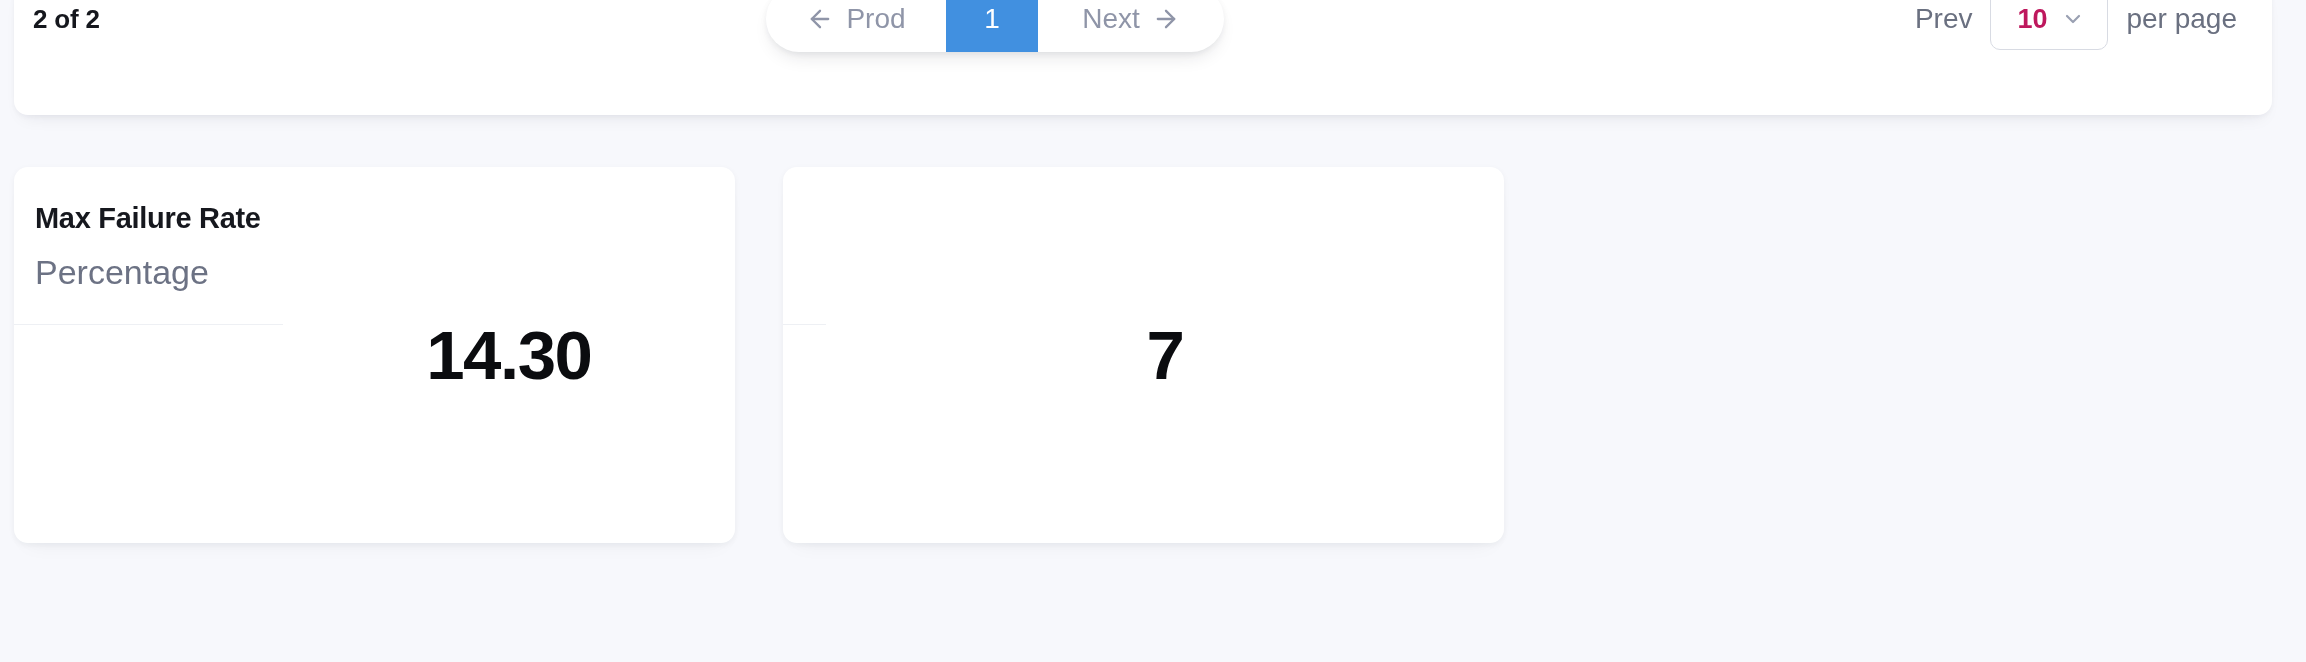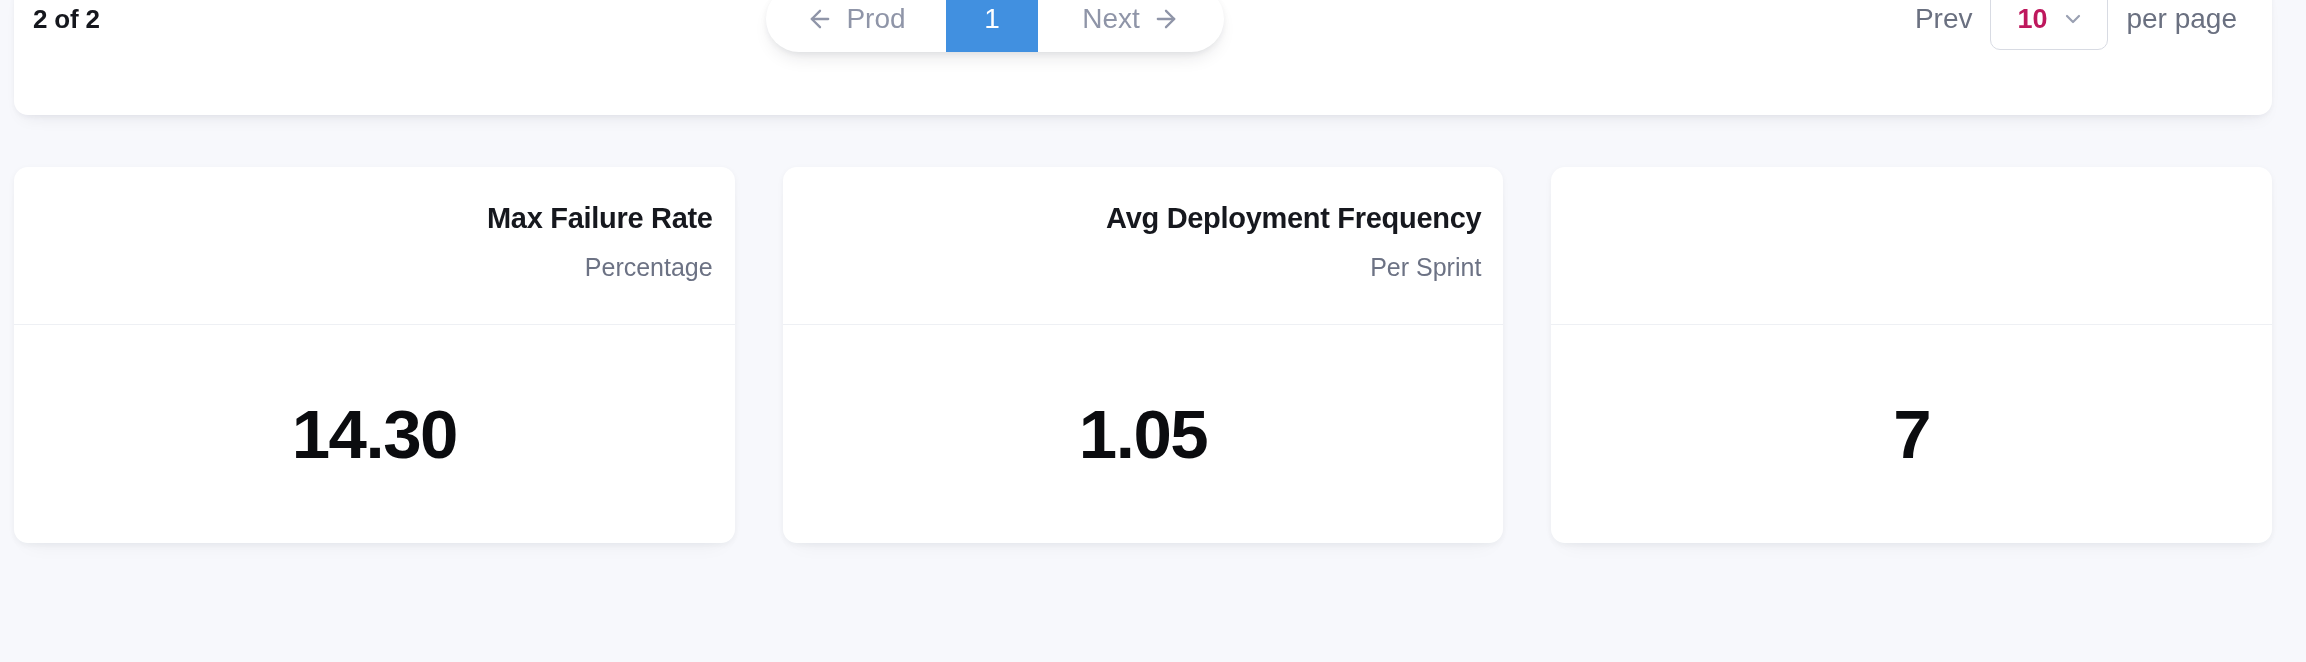--- a/index.html
+++ b/index.html
@@ -95,35 +95,35 @@
     position: absolute;
     left: 14px; top: 167px;
     width: 2258px;
     display: flex; gap: 48px;
   }
   .card {
     width: 721px; height: 376px;
     background: #ffffff;
     border-radius: 14px;
     box-shadow: 0 2px 6px rgba(25,30,45,.05), 0 12px 22px -14px rgba(25,30,45,.07);
-    display: flex; flex-direction: column; text-align: right;
+    display: flex; flex-direction: row;
   }
   .card-header {
     height: 158px;
     padding: 34px 22px 0 21px;
     border-bottom: 1.5px solid #eef0f4;
   }
   .card-title {
     font-size: 29px; font-weight: 700;
     color: #16181e; letter-spacing: -0.3px;
     line-height: 1.2;
   }
   .card-subtitle {
     margin-top: 16px;
-    font-size: 25px; color: #6c7284;
+    font-size: 34px; color: #6c7284;
     min-height: 30px;
     line-height: 1.2;
   }
   .card-body {
     flex: 1;
     display: flex; align-items: center; justify-content: center;
   }
   .card-value {
     font-size: 69px; font-weight: 700;
     color: #0b0c0f; letter-spacing: -1.5px;
@@ -182,29 +182,20 @@
   <div class="card">
     <div class="card-header">
       <div class="card-title">Max Failure Rate</div>
       <div class="card-subtitle">Percentage</div>
     </div>
     <div class="card-body">
       <div class="card-value">14.30</div>
     </div>
   </div>
 
-  <div class="card">
-    <div class="card-header">
-      <div class="card-title">Avg Deployment Frequency</div>
-      <div class="card-subtitle">Per Sprint</div>
-    </div>
-    <div class="card-body">
-      <div class="card-value">1.05</div>
-    </div>
-  </div>
 
   <div class="card">
     <div class="card-header">
       <div class="card-subtitle"></div>
     </div>
     <div class="card-body">
       <div class="card-value">7</div>
     </div>
   </div>
 

